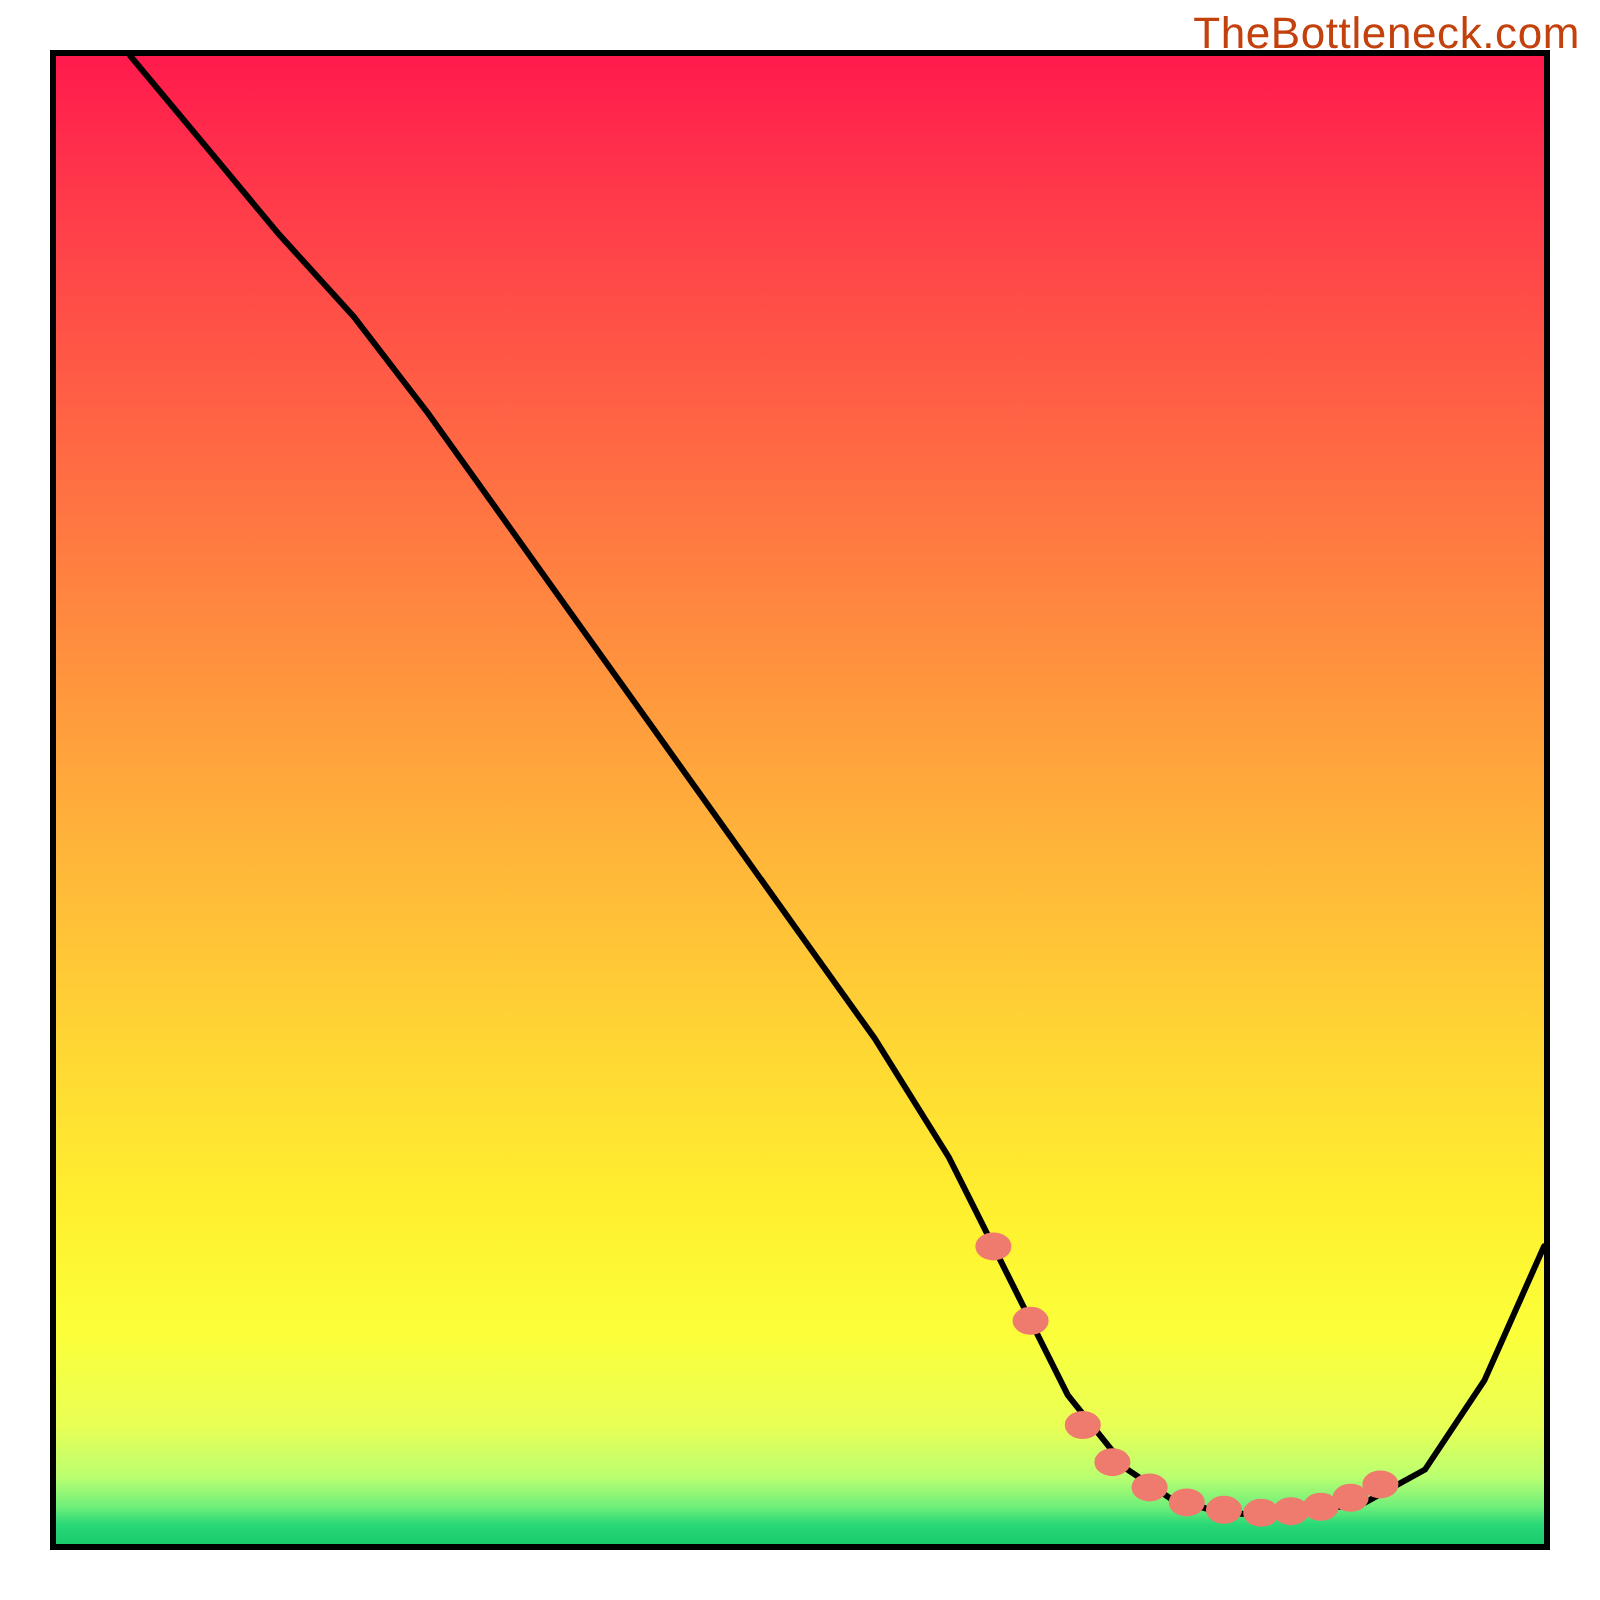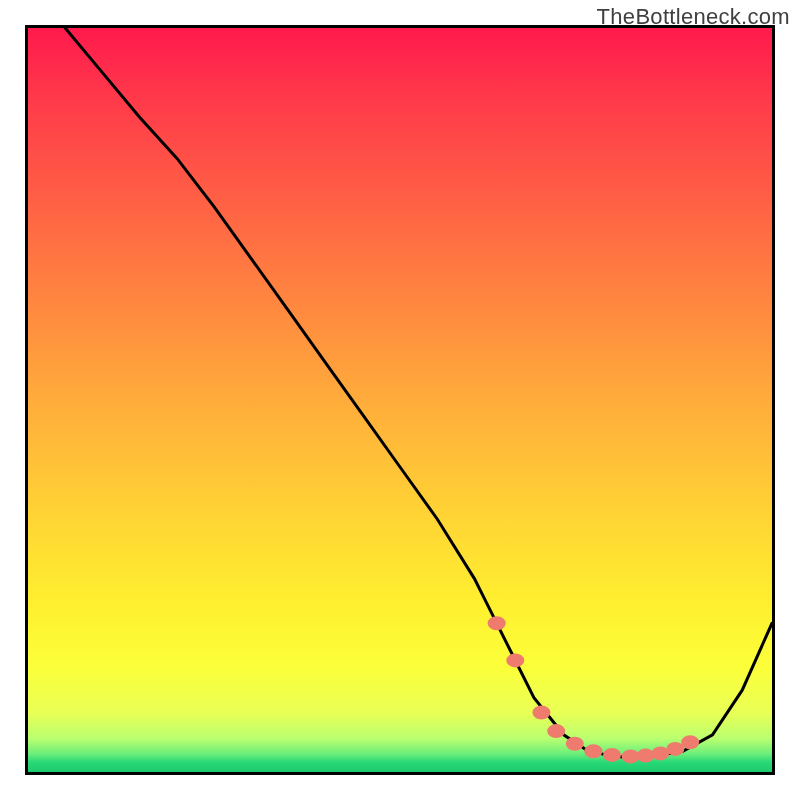--- a/index.html
+++ b/index.html
@@ -14,21 +14,21 @@
   .stage {
     position: relative;
     width: 800px;
     height: 800px;
   }
   .watermark {
     position: absolute;
     top: 4px;
     right: 10px;
     font-size: 22px;
-    color: #404040;
+    color: #c2410c;
     font-weight: 500;
     letter-spacing: 0.3px;
     z-index: 10;
     text-align: right;
   }
   .plot-area {
     position: absolute;
     left: 25px;
     top: 25px;
     width: 750px;

